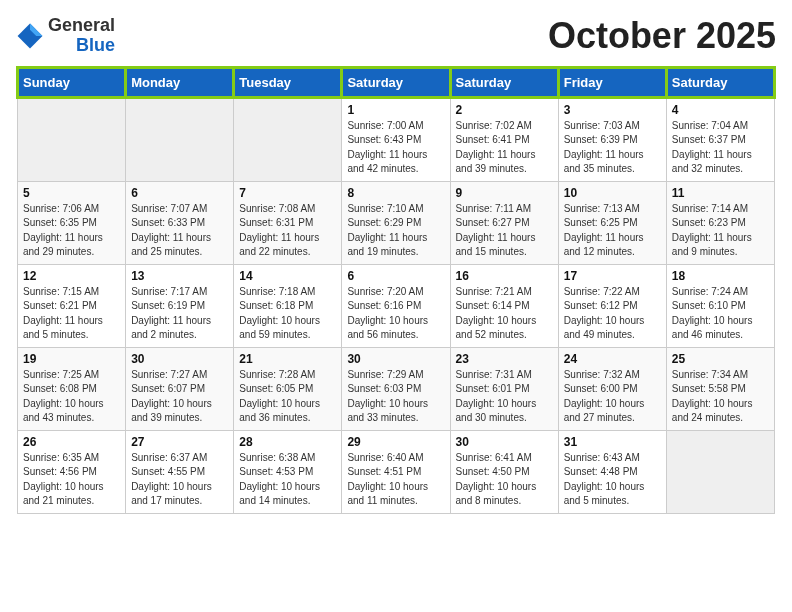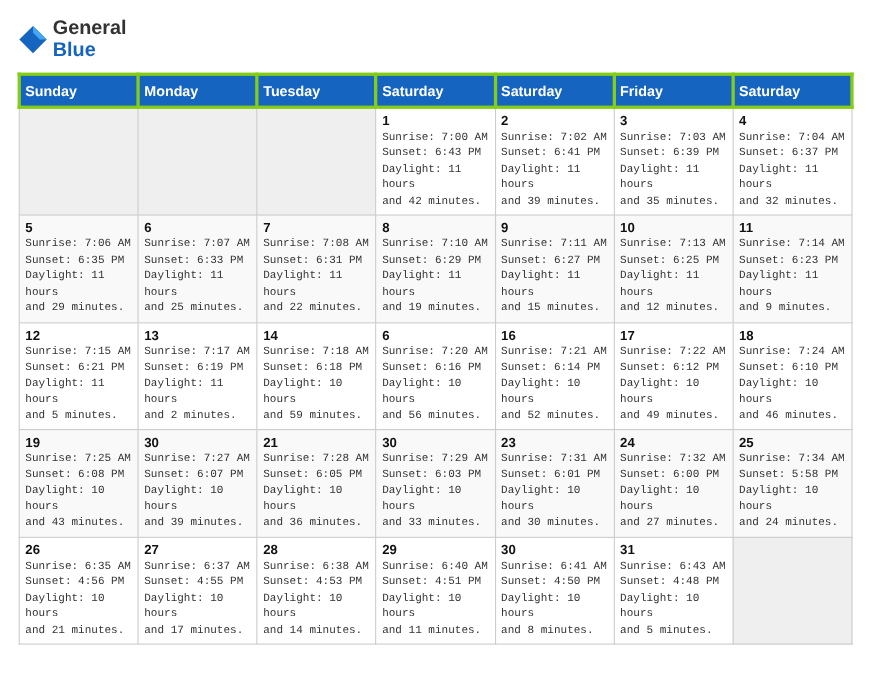--- a/index.html
+++ b/index.html
@@ -18,20 +18,21 @@
     }
     .logo {
       display: flex;
       align-items: center;
       gap: 4px;
     }
     .logo-text {
       font-size: 18px;
       font-weight: bold;
       line-height: 1.1;
+      text-align: right;
     }
     .logo-text .general { color: #333; }
     .logo-text .blue { color: #1565c0; }
     .logo-icon {
       width: 28px;
       height: 28px;
     }
     .title-block {
       text-align: right;
     }
@@ -75,21 +76,20 @@
     .day-number {
       font-size: 12px;
       font-weight: bold;
       margin-bottom: 2px;
       color: #111;
     }
     .day-info {
       font-size: 10px;
       line-height: 1.45;
       color: #333;
-      font-family: Liberation Mono, monospace;
     }
     .empty-cell {
       background: #f5f5f5 !important;
     }
     
     .row-even td { background: #f5f5f5; }
     .row-odd td { background: #fff; }
     .row-even .empty-cell, .row-odd .empty-cell { background: #efefef !important; }
   </style>
 </head>
@@ -100,20 +100,21 @@
     <svg class="logo-icon" viewBox="0 0 36 36" xmlns="http://www.w3.org/2000/svg">
       <polygon points="18,2 34,18 18,34 2,18" fill="#1565c0"></polygon>
       <polygon points="18,2 34,18 26,18 18,10" fill="#42a5f5"></polygon>
     </svg>
     <div class="logo-text">
       <div><span class="general">General</span></div>
       <div><span class="blue">Blue</span></div>
     </div>
   </div>
   <div class="title-block">
+    <div class="month-title">October 2025</div>
   </div>
 </div>
 
 <table class="calendar">
   <thead>
     <tr>
     <th>Sunday</th>
         <th>Monday</th>
         <th>Tuesday</th>
         <th>Saturday</th>

